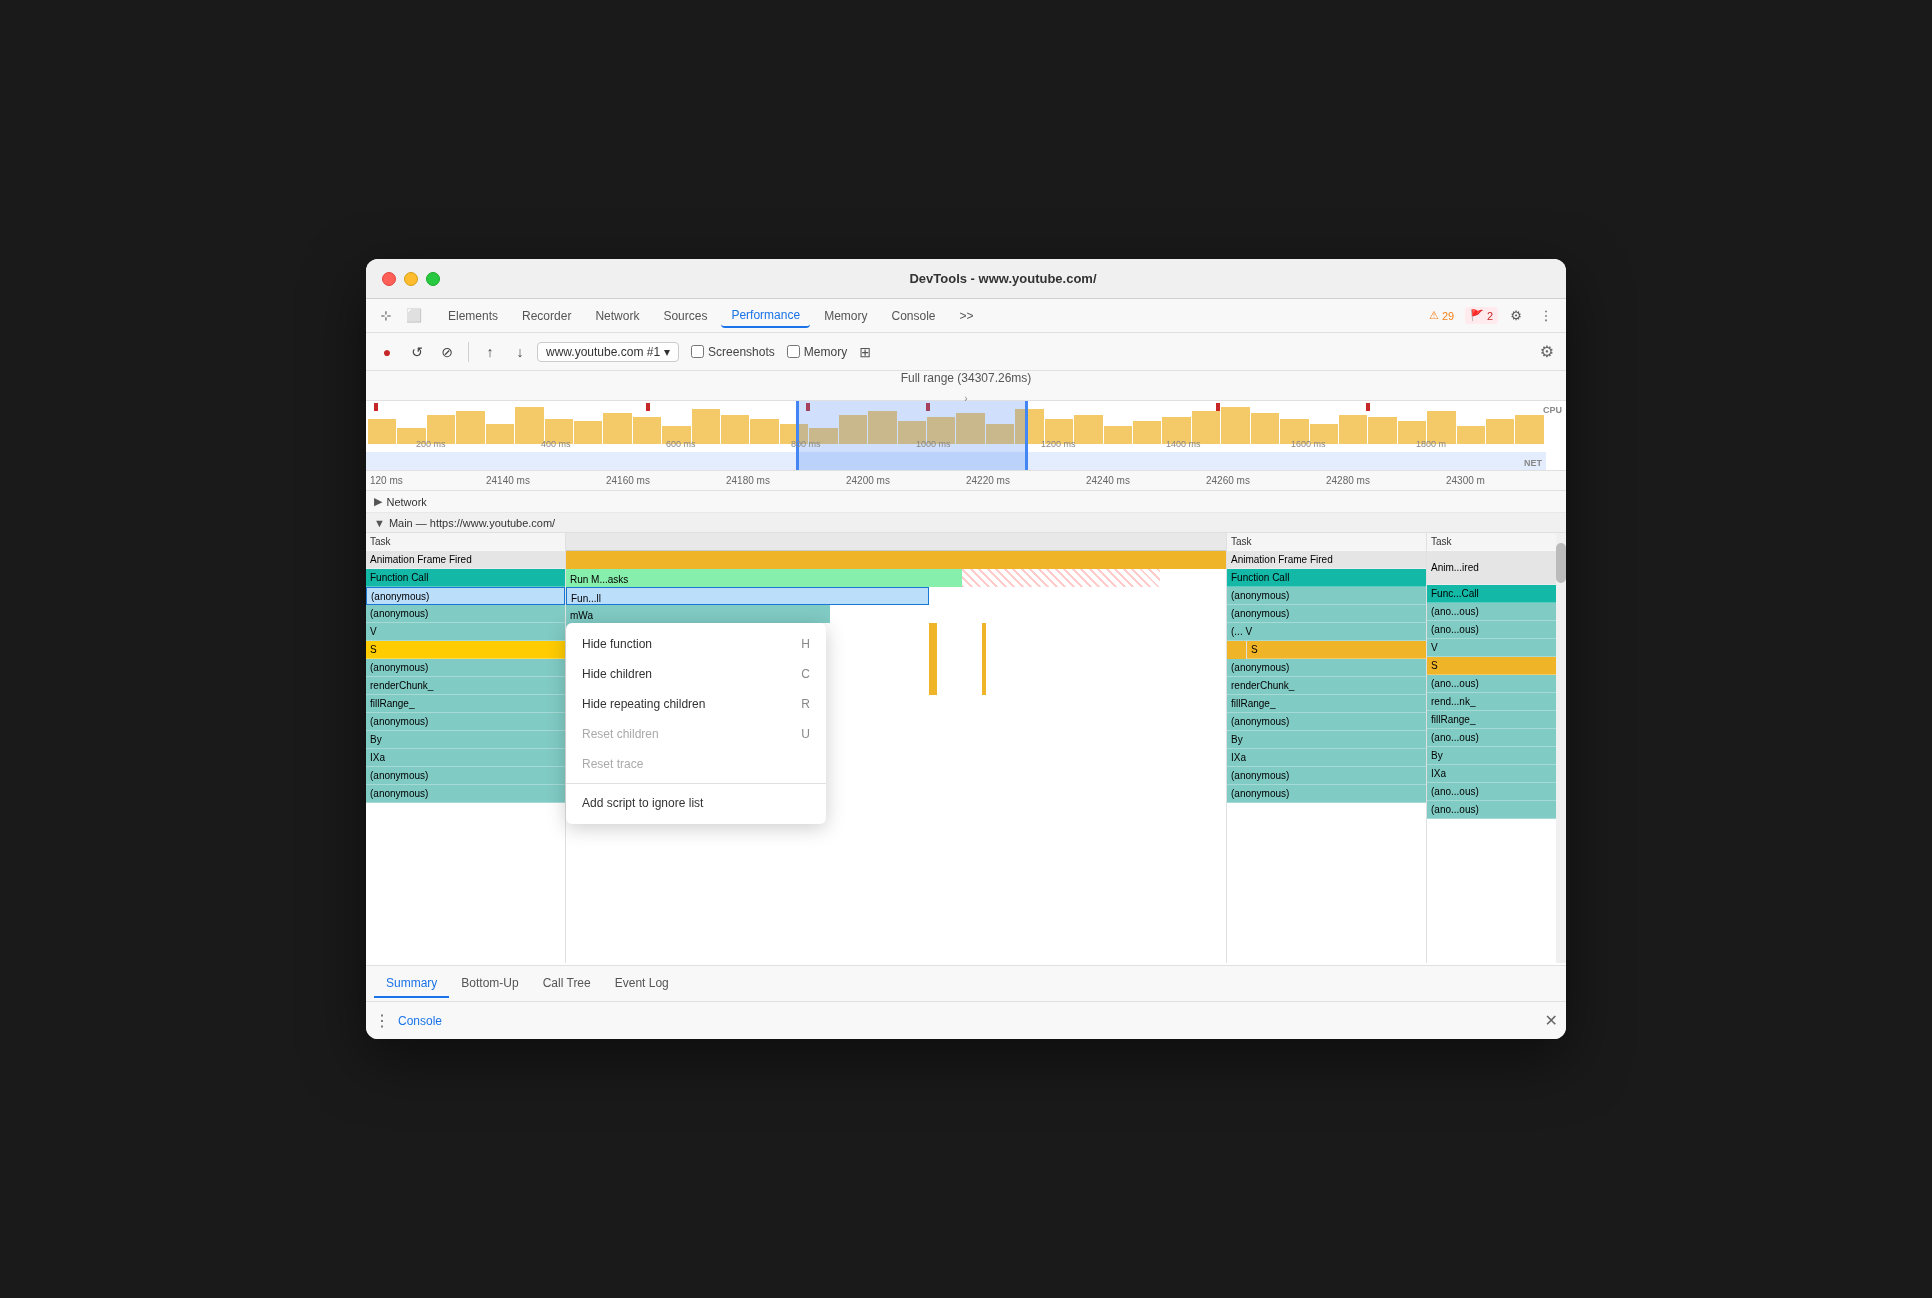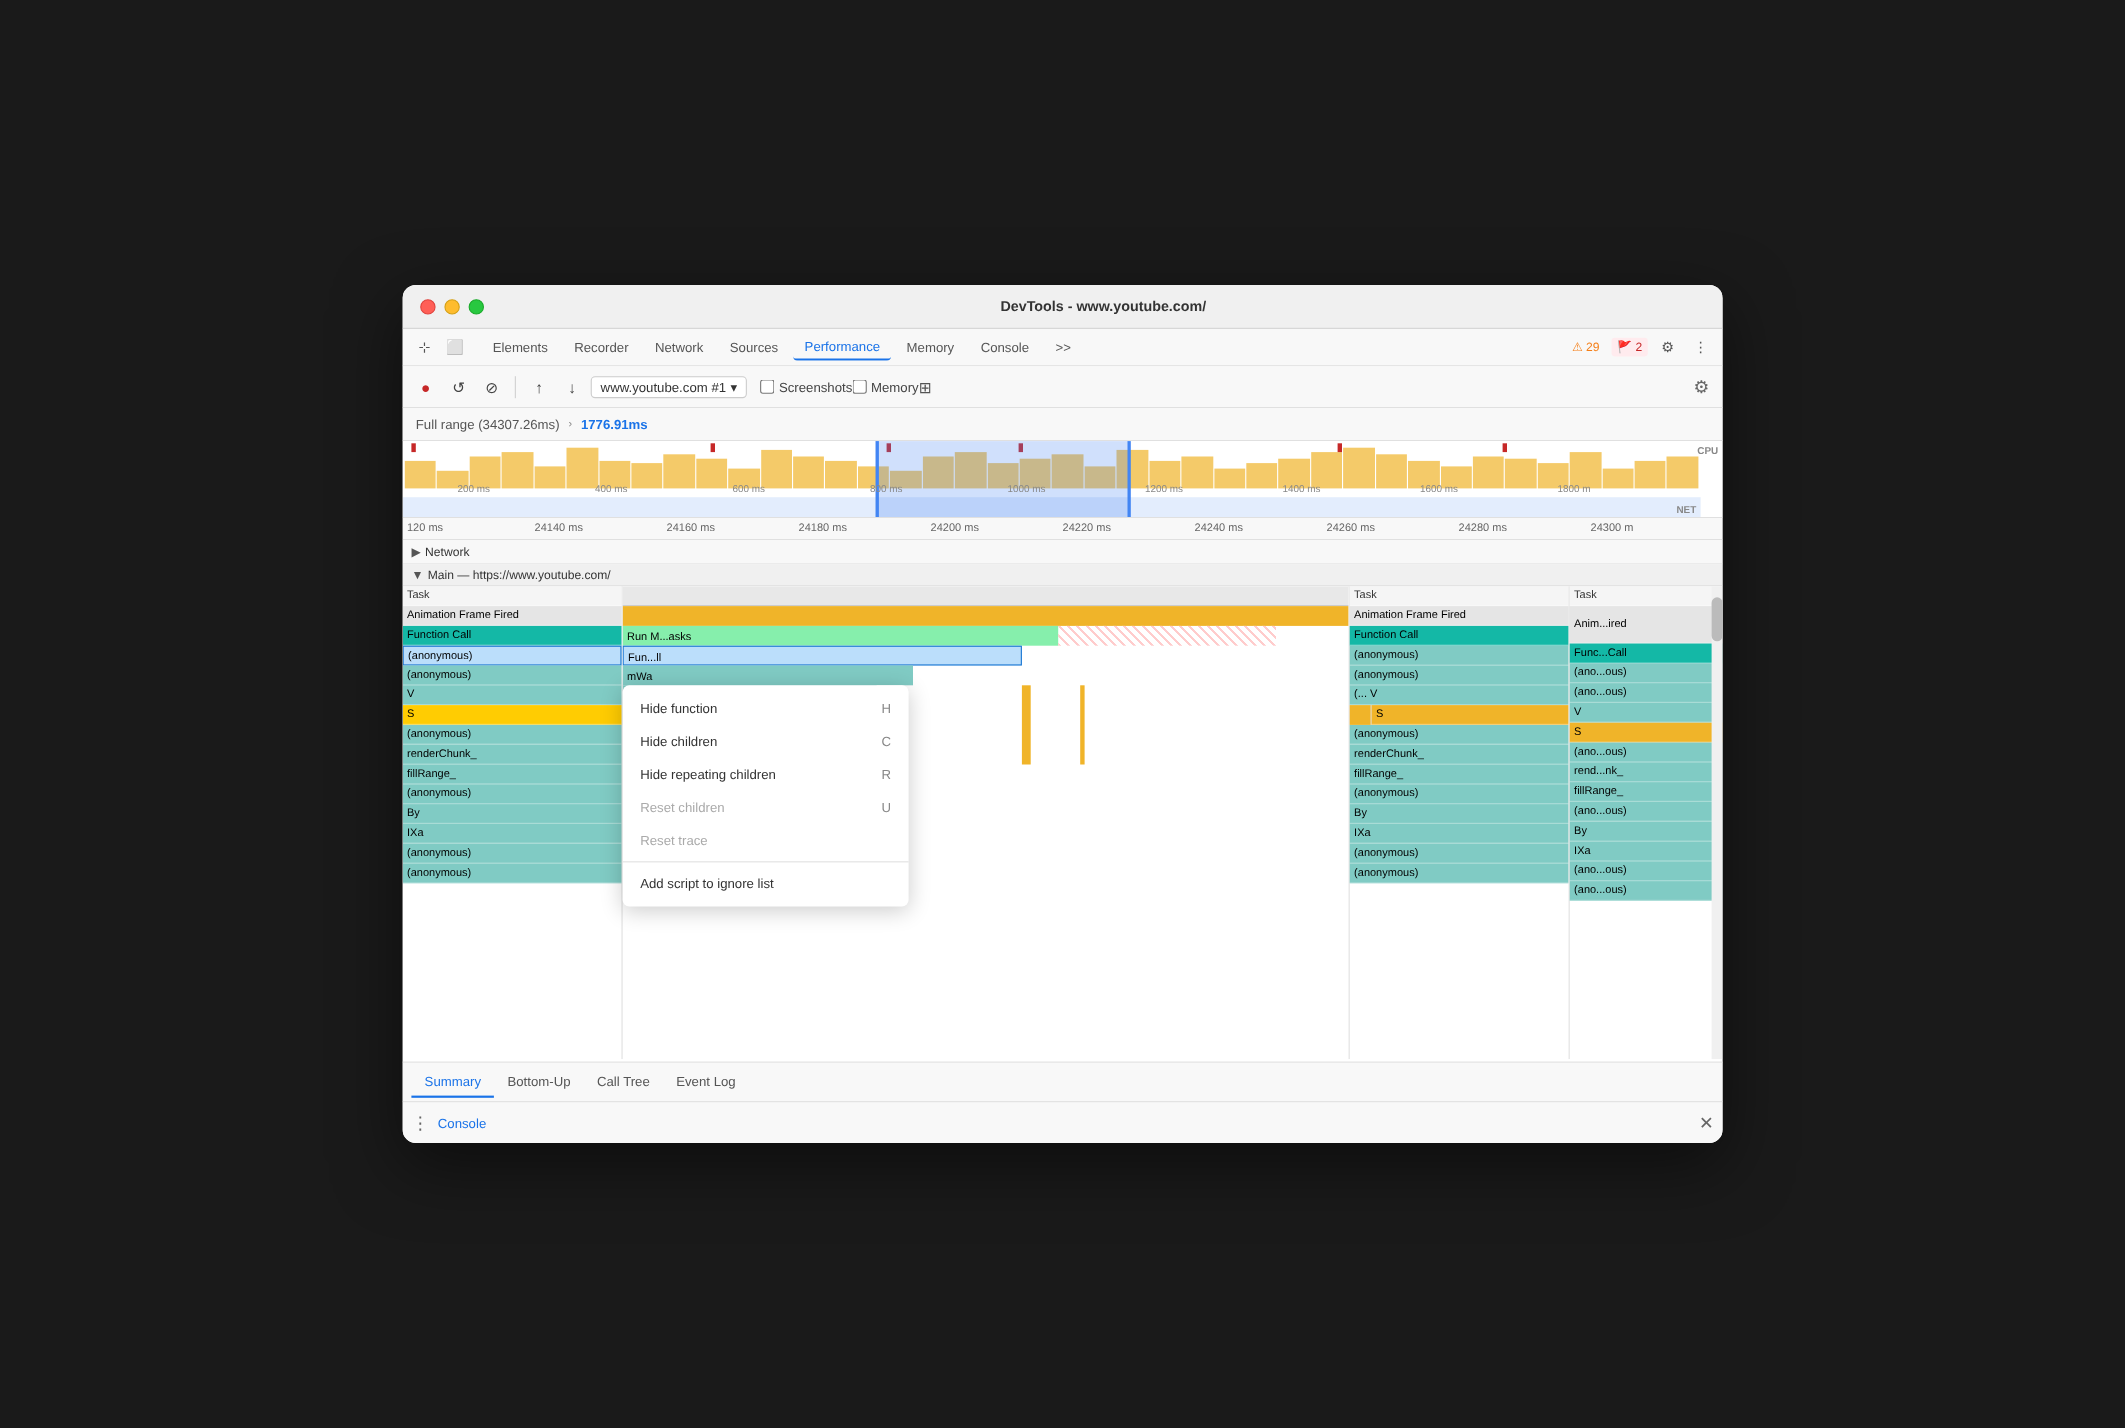--- a/index.html
+++ b/index.html
@@ -88,20 +88,21 @@
       padding: 2px 8px;
       font-size: 12px;
       color: #333;
       background: white;
       cursor: pointer;
       gap: 4px;
     }
     .checkbox-group {
       display: flex;
       align-items: center;
+      gap: 12px;
       margin-left: 8px;
       font-size: 12px;
       color: #444;
     }
     .checkbox-group label {
       display: flex;
       align-items: center;
       gap: 4px;
       cursor: pointer;
     }
@@ -163,20 +164,21 @@
       background: #f8f8f8;
       height: 30px;
       display: flex;
       align-items: center;
       padding: 0 12px;
       border-bottom: 1px solid #e0e0e0;
       flex-shrink: 0;
       font-size: 12px;
       color: #555;
       gap: 8px;
+      flex-direction: column;
     }
     .range-value {
       color: #1a73e8;
       font-weight: 600;
     }
     .chevron-right {
       font-size: 10px;
       color: #888;
     }
     .main-content {

